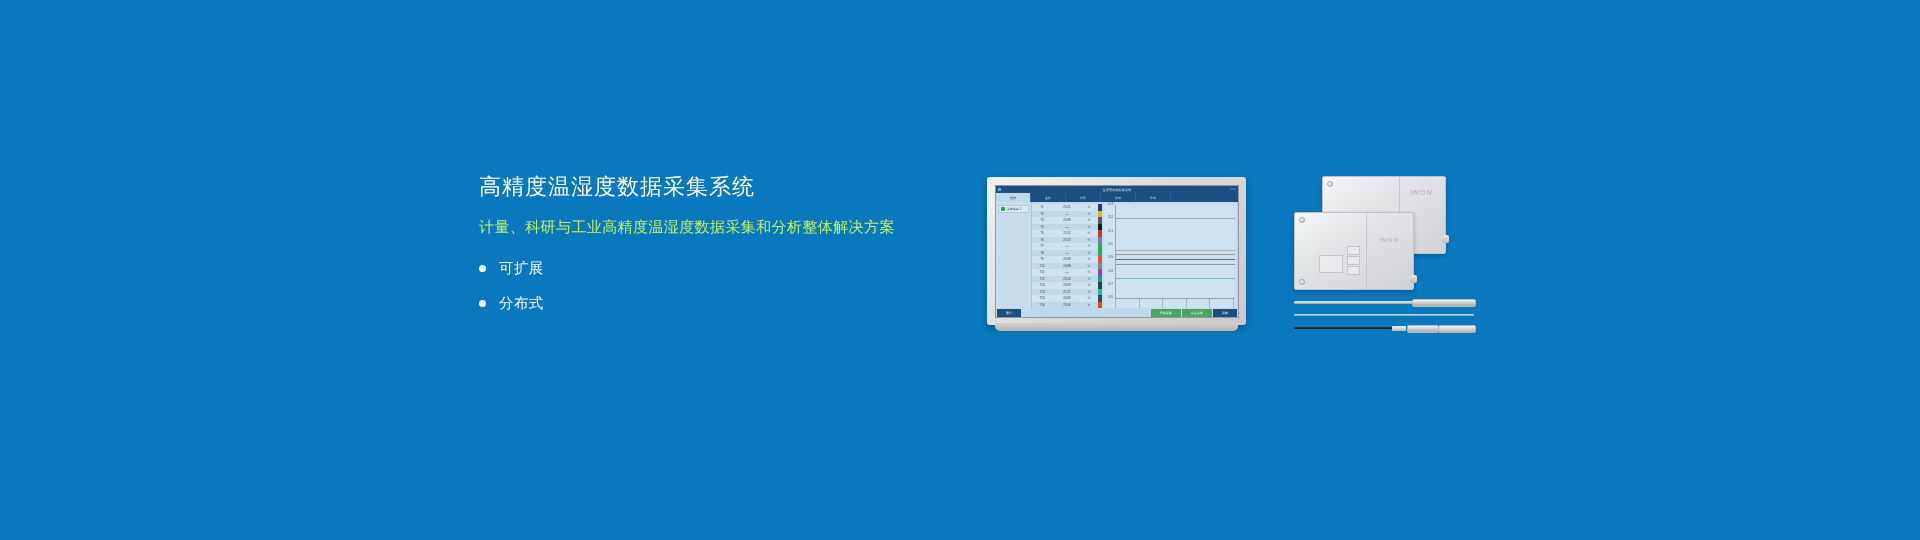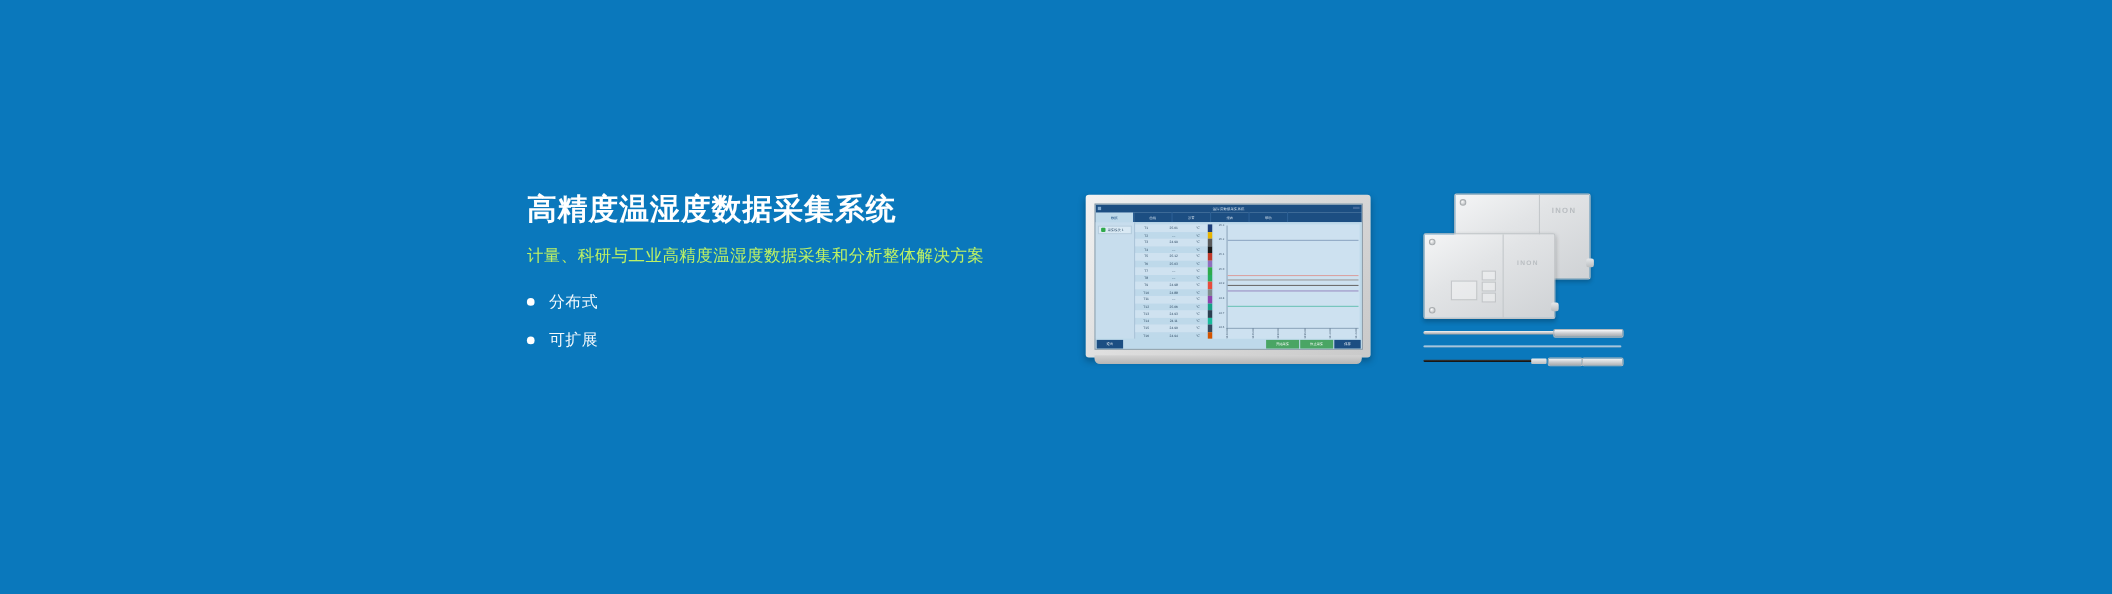--- a/index.html
+++ b/index.html
@@ -12,21 +12,21 @@
   .banner{
     position:absolute;inset:0;
     background:#0a78bc;
   }
 
   
   .copy{
     position:absolute;left:479px;top:174px;width:470px;
   }
   .title{
-    font-size:27px;font-weight:bold;color:#ffffff;
+    font-size:22px;font-weight:normal;color:#ffffff;
     letter-spacing:1px;line-height:1.2;margin:0;white-space:nowrap;
   }
   .subtitle{
     font-size:15px;color:#bef264;margin:16px 0 0 0;
     line-height:1.4;white-space:nowrap;letter-spacing:.4px;
   }
   .bullets{list-style:none;margin:22px 0 0 0;padding:0;}
   .bullets li{
     display:flex;align-items:center;
     font-size:14.5px;color:#f2f9fd;margin-bottom:16px;letter-spacing:.4px;
@@ -195,25 +195,25 @@
 <body>
 
 <div class="banner">
 
   <div class="copy">
     <h1 class="title">高精度温湿度数据采集系统</h1>
     <p class="subtitle">计量、科研与工业高精度温湿度数据采集和分析整体解决方案</p>
     <ul class="bullets">
       <li>
         <span class="dot"></span>
-        <span>分布式</span>
+        <span>可扩展</span>
       </li>
       <li>
         <span class="dot"></span>
-        <span>可扩展</span>
+        <span>分布式</span>
       </li>
     </ul>
   </div>
 
   <div class="monitor">
     <div class="screen">
 
       <div class="sw-titlebar">
         <span class="tb-left"></span>
         <span class="tb-text">温湿度数据采集系统</span>

